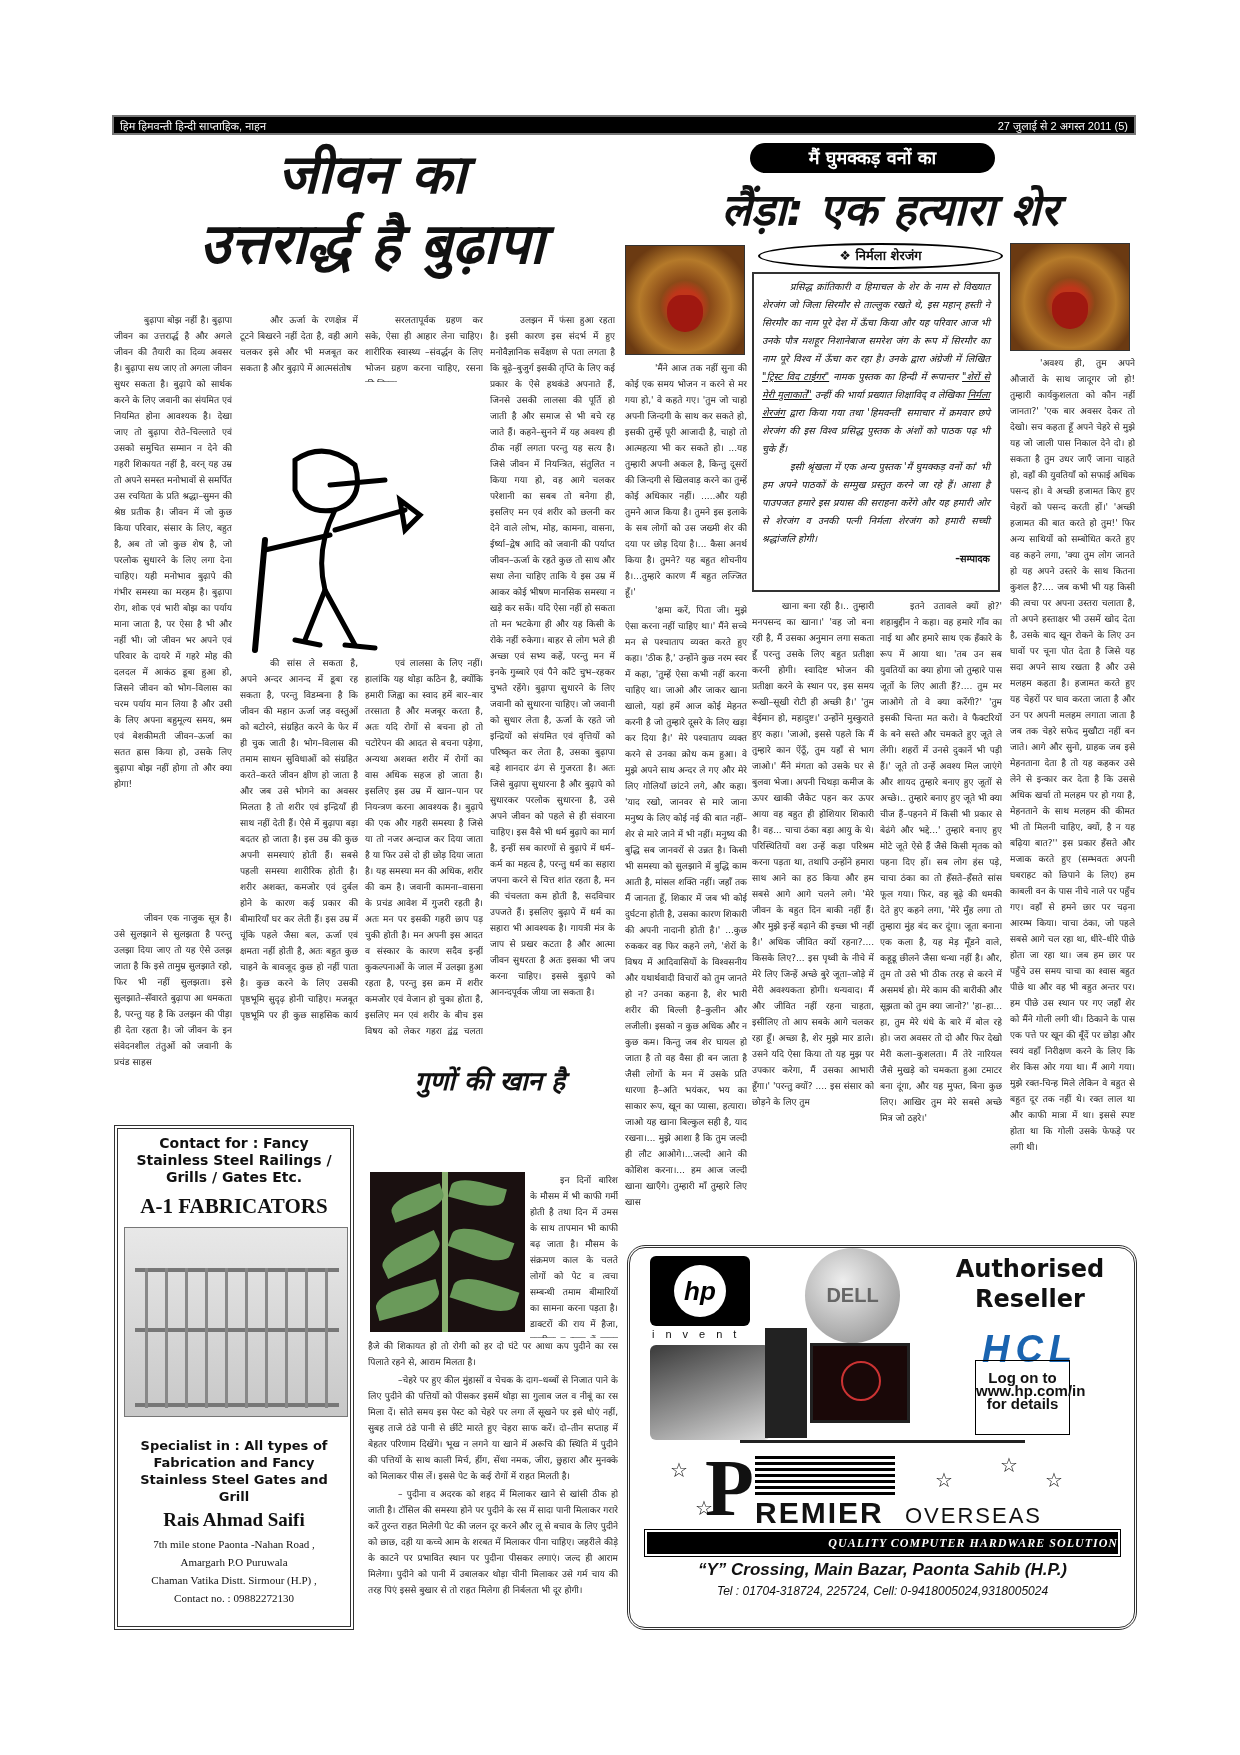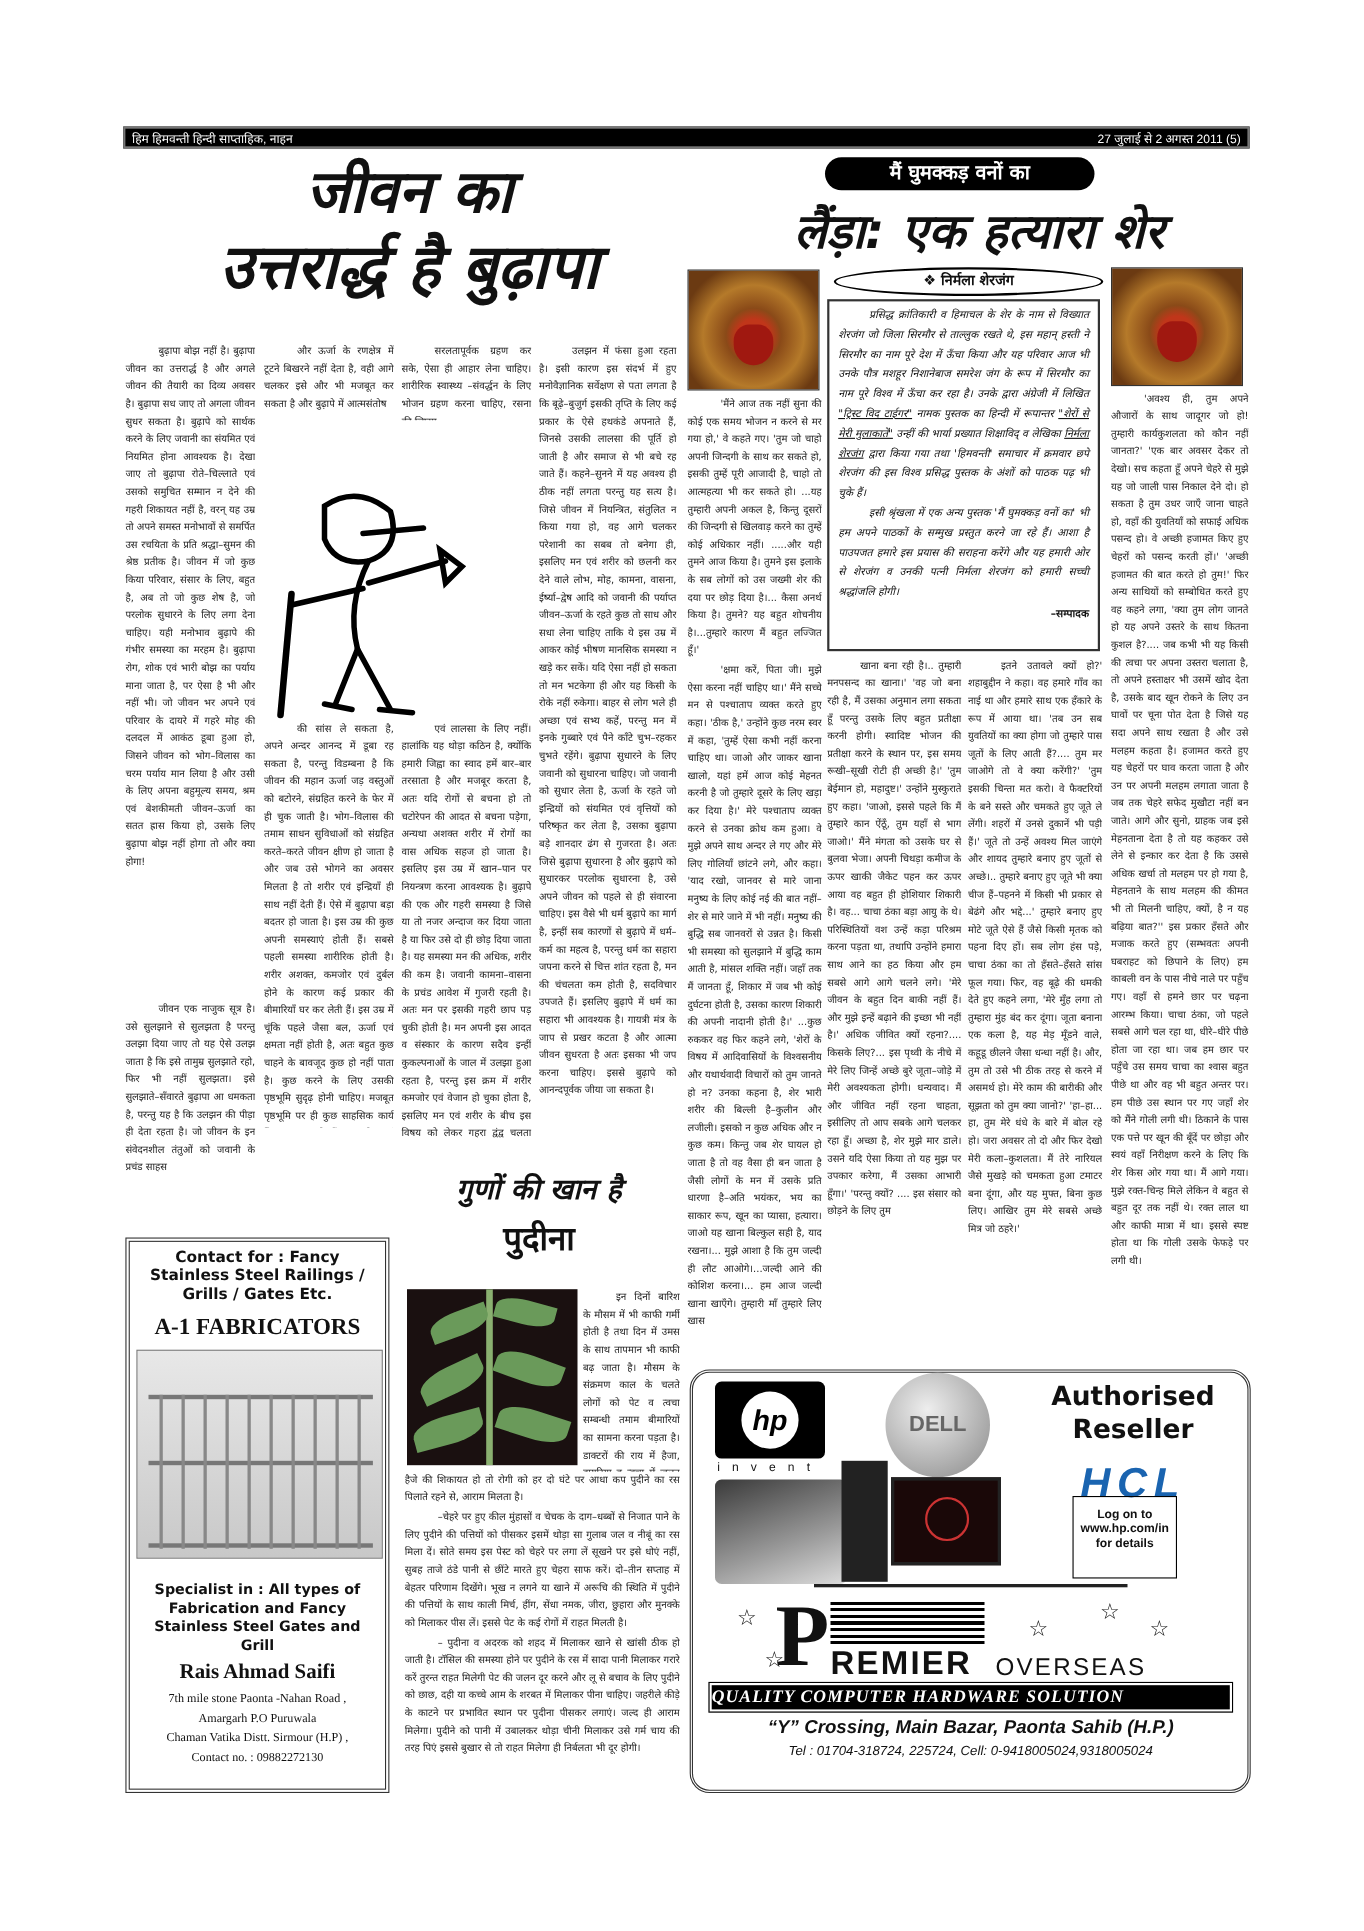--- a/index.html
+++ b/index.html
@@ -40,28 +40,28 @@
   .hp-logo span { display: flex; width: 52px; height: 52px; border-radius: 50%; background: #fff; color: #000; font-size: 26px; font-weight: bold; font-style: italic; align-items: center; justify-content: center; font-family: "Liberation Sans", sans-serif; }
   .invent { left: 22px; top: 80px; font-size: 11px; letter-spacing: 11px; font-family: "Liberation Sans", sans-serif; }
   .dell { left: 175px; top: 0px; width: 95px; height: 95px; border-radius: 50%; background: radial-gradient(circle at 40% 35%, #eee, #888); display: flex; align-items: center; justify-content: center; font-size: 20px; font-weight: bold; color: #666; font-family: "Liberation Sans", sans-serif; }
   .auth { left: 300px; top: 6px; width: 200px; text-align: center; font-size: 24px; font-weight: 900; font-family: "DejaVu Sans", sans-serif; line-height: 30px; }
   .hcl { left: 305px; top: 80px; width: 190px; text-align: center; font-size: 38px; font-weight: bold; font-style: italic; color: #1a64b0; letter-spacing: 6px; font-family: "Liberation Sans", sans-serif; }
   .laptop { left: 20px; top: 97px; width: 120px; height: 95px; background: linear-gradient(160deg, #3a3a3a, #999 60%, #ddd); border-radius: 6px; }
   .tower { left: 135px; top: 80px; width: 42px; height: 110px; background: #222; }
   .monitor { left: 180px; top: 95px; width: 100px; height: 80px; background: #1a0808; border: 3px solid #222; }
   .monitor .c { position: absolute; left: 28px; top: 15px; width: 40px; height: 40px; border: 2px solid #c33; border-radius: 50%; }
   .shelf { left: 110px; top: 192px; width: 285px; height: 3px; background: #222; }
-  .logon { left: 345px; top: 112px; width: 95px; height: 75px; border: 1px solid #000; font-size: 11px; font-weight: bold; text-align: center; padding-top: 10px; line-height: 13px; font-family: "Liberation Sans", sans-serif; }
+  .logon { left: 345px; top: 112px; width: 95px; height: 75px; border: 1px solid #000; font-size: 15px; font-weight: bold; text-align: center; padding-top: 10px; line-height: 13px; font-family: "Liberation Sans", sans-serif; }
   .premier { left: 25px; top: 200px; width: 470px; height: 80px; }
   .premier .P { position: absolute; left: 50px; top: 0; font-size: 80px; font-weight: 900; font-family: "Liberation Serif", serif; line-height: 80px; }
   .premier .lines { position: absolute; left: 100px; top: 8px; width: 140px; height: 42px; background: repeating-linear-gradient(#000 0 3px, #fff 3px 6px); }
   .premier .rest { position: absolute; left: 100px; top: 48px; font-size: 30px; font-weight: 900; font-family: "Liberation Sans", sans-serif; letter-spacing: 2px; }
   .premier .ov { position: absolute; left: 250px; top: 55px; font-size: 22px; font-family: "Liberation Sans", sans-serif; letter-spacing: 2px; }
   .star { position: absolute; font-size: 20px; }
-  .qbar { left: 15px; top: 282px; width: 475px; height: 26px; background: #000; color: #fff; border: 2px solid #fff; outline: 1px solid #000; text-align: left; font-size: 16px; font-style: italic; font-weight: bold; font-family: "Liberation Serif", serif; line-height: 22px; letter-spacing: 1px; }
+  .qbar { left: 15px; top: 282px; width: 475px; height: 26px; background: #000; color: #fff; border: 2px solid #fff; outline: 1px solid #000; text-align: right; font-size: 12px; font-style: italic; font-weight: bold; font-family: "Liberation Serif", serif; line-height: 22px; letter-spacing: 1px; }
   .addr { left: 0; top: 312px; width: 505px; text-align: center; font-size: 17px; font-weight: bold; font-style: italic; font-family: "Liberation Sans", sans-serif; }
   .tel { left: 0; top: 336px; width: 505px; text-align: center; font-size: 12px; font-style: italic; font-family: "Liberation Sans", sans-serif; }
 </style>
 </head>
 <body>
 
 <div class="abs masthead">
   <span>हिम हिमवन्ती हिन्दी साप्ताहिक, नाहन</span>
   <span>27 जुलाई से 2 अगस्त 2011 (5)</span>
 </div>
@@ -107,21 +107,20 @@
 </div>
 <div class="abs col" style="left:365px;top:655px;width:118px;height:380px;">
   <p>एवं लालसा के लिए नहीं। हालांकि यह थोड़ा कठिन है, क्योंकि हमारी जिह्वा का स्वाद हमें बार–बार तरसाता है और मजबूर करता है, अतः यदि रोगों से बचना हो तो चटोरेपन की आदत से बचना पड़ेगा, अन्यथा अशक्त शरीर में रोगों का वास अधिक सहज हो जाता है। इसलिए इस उम्र में खान–पान पर नियन्त्रण करना आवश्यक है। बुढ़ापे की एक और गहरी समस्या है जिसे या तो नजर अन्दाज कर दिया जाता है या फिर उसे दो ही छोड़ दिया जाता है। यह समस्या मन की अधिक, शरीर की कम है। जवानी कामना–वासना के प्रचंड आवेश में गुजरी रहती है। अतः मन पर इसकी गहरी छाप पड़ चुकी होती है। मन अपनी इस आदत व संस्कार के कारण सदैव इन्हीं कुकल्पनाओं के जाल में उलझा हुआ रहता है, परन्तु इस क्रम में शरीर कमजोर एवं वेजान हो चुका होता है, इसलिए मन एवं शरीर के बीच इस विषय को लेकर गहरा द्वंद्व चलता रहता है। ऊपर से समाज की नैतिकता का बोझ। इन सबसे जीवन एक अजीब सी</p>
 </div>
 <div class="abs col" style="left:490px;top:312px;width:125px;height:742px;">
   <p>उलझन में फंसा हुआ रहता है। इसी कारण इस संदर्भ में हुए मनोवैज्ञानिक सर्वेक्षण से पता लगता है कि बूढ़े–बुजुर्ग इसकी तृप्ति के लिए कई प्रकार के ऐसे हथकंडे अपनाते हैं, जिनसे उसकी लालसा की पूर्ति हो जाती है और समाज से भी बचे रह जाते हैं। कहने–सुनने में यह अवश्य ही ठीक नहीं लगता परन्तु यह सत्य है। जिसे जीवन में नियन्त्रित, संतुलित न किया गया हो, वह आगे चलकर परेशानी का सबब तो बनेगा ही, इसलिए मन एवं शरीर को छलनी कर देने वाले लोभ, मोह, कामना, वासना, ईर्ष्या–द्वेष आदि को जवानी की पर्याप्त जीवन–ऊर्जा के रहते कुछ तो साध और सधा लेना चाहिए ताकि ये इस उम्र में आकर कोई भीषण मानसिक समस्या न खड़े कर सकें। यदि ऐसा नहीं हो सकता तो मन भटकेगा ही और यह किसी के रोके नहीं रुकेगा। बाहर से लोग भले ही अच्छा एवं सभ्य कहें, परन्तु मन में इनके गुब्बारे एवं पैने काँटे चुभ–रहकर चुभते रहेंगे। बुढ़ापा सुधारने के लिए जवानी को सुधारना चाहिए। जो जवानी को सुधार लेता है, ऊर्जा के रहते जो इन्द्रियों को संयमित एवं वृत्तियों को परिष्कृत कर लेता है, उसका बुढ़ापा बड़े शानदार ढंग से गुजरता है। अतः जिसे बुढ़ापा सुधारना है और बुढ़ापे को सुधारकर परलोक सुधारना है, उसे अपने जीवन को पहले से ही संवारना चाहिए। इस वैसे भी धर्म बुढ़ापे का मार्ग है, इन्हीं सब कारणों से बुढ़ापे में धर्म–कर्म का महत्व है, परन्तु धर्म का सहारा जपना करने से चित्त शांत रहता है, मन की चंचलता कम होती है, सदविचार उपजते हैं। इसलिए बुढ़ापे में धर्म का सहारा भी आवश्यक है। गायत्री मंत्र के जाप से प्रखर कटता है और आत्मा जीवन सुधरता है अतः इसका भी जप करना चाहिए। इससे बुढ़ापे को आनन्दपूर्वक जीया जा सकता है।</p>
 </div>
 
 <div class="abs mint-title">
   <span class="a">गुणों की खान है</span>
-  <span class="b">पुदीना</span>
 </div>
 <div class="abs mint-img">
   <div style="position:absolute;left:72px;top:0;width:6px;height:160px;background:#8ab070;"></div>
   <div class="leaf" style="left:20px;top:20px;width:55px;height:22px;transform:rotate(-20deg);"></div>
   <div class="leaf" style="left:80px;top:10px;width:55px;height:22px;transform:rotate(15deg);"></div>
   <div class="leaf" style="left:10px;top:70px;width:62px;height:25px;transform:rotate(-25deg);"></div>
   <div class="leaf" style="left:80px;top:60px;width:62px;height:25px;transform:rotate(20deg);"></div>
   <div class="leaf" style="left:5px;top:115px;width:65px;height:26px;transform:rotate(-15deg);"></div>
   <div class="leaf" style="left:82px;top:110px;width:65px;height:26px;transform:rotate(18deg);"></div>
 </div>

